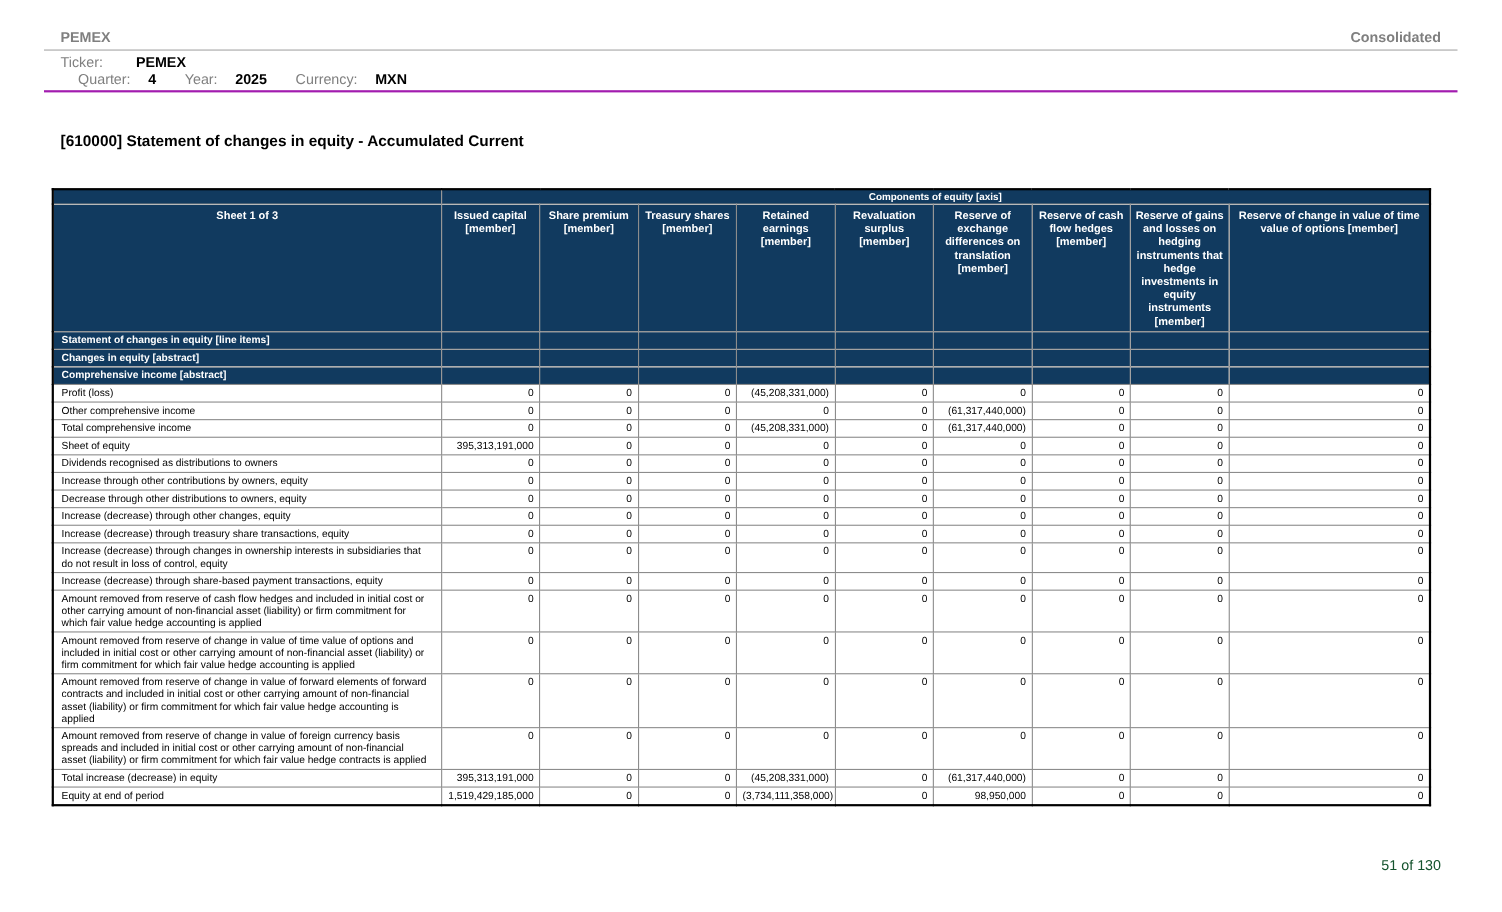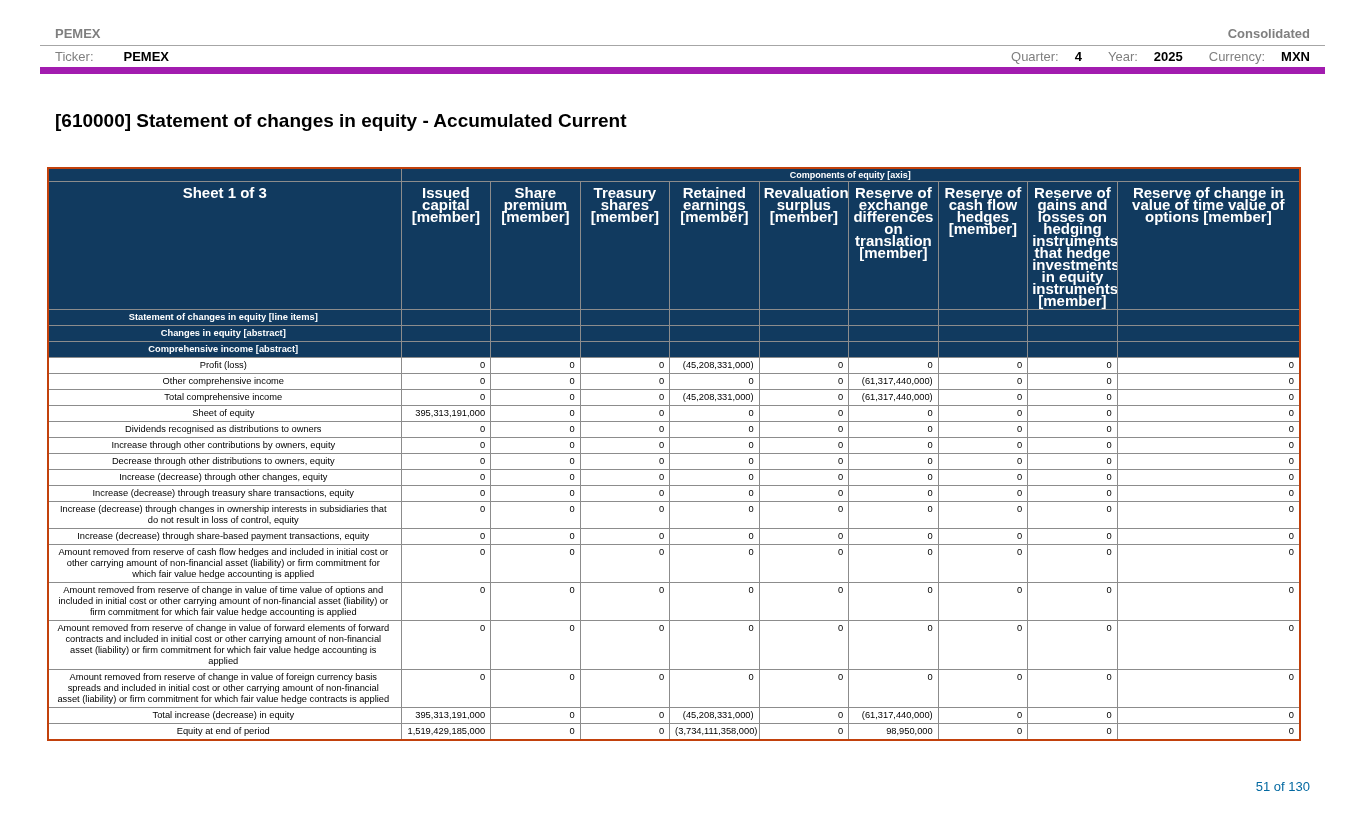--- a/index.html
+++ b/index.html
@@ -7,57 +7,57 @@
     width:1365px;height:829px;position:relative;background:#ffffff;
     font-family:"Liberation Sans",sans-serif;color:#000;overflow:hidden;
   }
   .page-header{margin:26px 40px 0 40px;}
   .hrow1{
     display:flex;justify-content:space-between;align-items:flex-end;
     padding:0 15px;font-size:13px;font-weight:bold;color:#7f7f7f;margin-bottom:4px;
   }
   .hrow2{
     display:flex;justify-content:space-between;align-items:flex-start;
-    border-top:1px solid #a6a6a6;border-bottom:7px solid #a21caf;
-    padding:3px 15px;font-size:13px;
+    border-top:1px solid #a6a6a6;border-bottom:2px solid #a21caf;
+    padding:3px 15px;font-size:13px;flex-direction:column;
   }
   .lbl{color:#7f7f7f;}
   .val{font-weight:bold;color:#000;}
   .hdr-left .val{margin-left:30px;}
   .hdr-right{display:flex;align-items:center;}
   .hdr-right .lbl{margin-left:26px;}
   .hdr-right .lbl:first-child{margin-left:16px;}
   .hdr-right .val{margin-left:16px;}
   h1.page-title{
-    margin:36px 16px 0 55px;font-size:19px;font-weight:bold;letter-spacing:0;
+    margin:36px 16px 0 55px;font-size:14px;font-weight:bold;letter-spacing:0;
   }
   table.equity{
     border-collapse:collapse;table-layout:fixed;width:1254px;
-    margin:35px 0 0 47px;border:2px solid #c2410c;
+    margin:35px 0 0 47px;border:2px solid #000000;
   }
   table.equity th,table.equity td{
     border:1px solid #8c8c8c;overflow:hidden;
   }
   .navy{background:#113A5F;color:#fff;font-weight:bold;}
   tr.banner-row th{height:12px;font-size:9px;line-height:11px;padding:0 2px;text-align:center;}
   tr.cols-row th{
     height:100px;vertical-align:top;text-align:center;
-    font-size:15px;line-height:12px;padding:5px 4px 2px 4px;
+    font-size:10px;line-height:12px;padding:5px 4px 2px 4px;
   }
   tbody td{
     font-size:9.3px;line-height:11px;vertical-align:top;
     padding:2px 5px;background:#fff;
   }
-  tbody td.lbl-cell{text-align:center;padding-left:7px;padding-right:10px;}
+  tbody td.lbl-cell{text-align:left;padding-left:7px;padding-right:10px;}
   tbody td.num{text-align:right;}
   tbody tr.section td{
     background:#113A5F;color:#fff;font-weight:bold;height:10px;
   }
   .page-number{
-    position:absolute;top:779px;right:55px;font-size:13px;color:#0369a1;
+    position:absolute;top:779px;right:55px;font-size:13px;color:#14532d;
   }
 </style>
 </head>
 <body>
 
 <div class="page-header">
   <div class="hrow1">
     <span>PEMEX</span>
     <span>Consolidated</span>
   </div>

